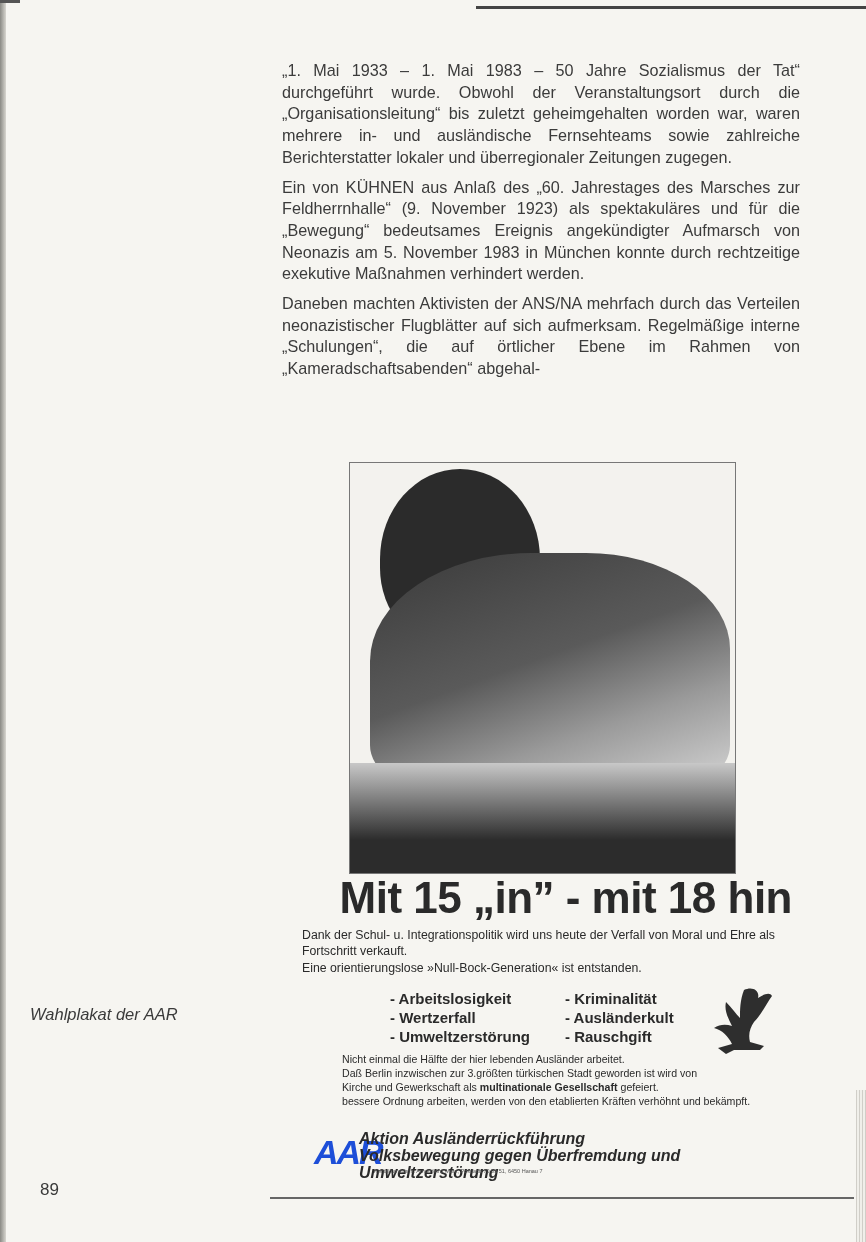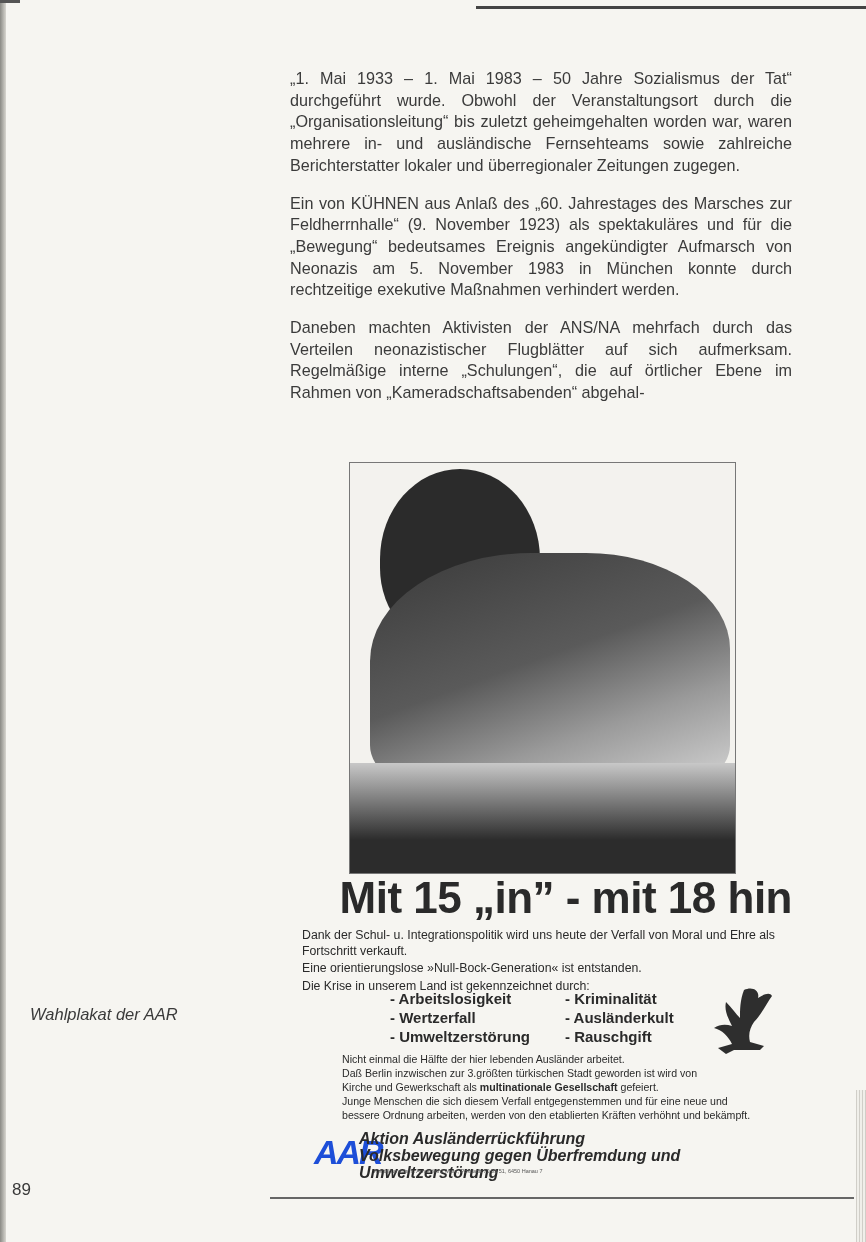--- a/index.html
+++ b/index.html
@@ -22,21 +22,21 @@
     }
     .right-edge {
       position: absolute; right: 0; top: 1090px; width: 10px; height: 152px;
       background: repeating-linear-gradient(to right, #d0cec8 0 1px, #f0efea 1px 3px);
     }
     .body-text {
       position: absolute; left: 274px; top: 52px; width: 534px;
       font-size: 16.2px; line-height: 21.7px; text-align: justify;
       color: #3b3b3b;
     }
-    .body-text p { margin: 16px; }
+    .body-text p { margin: 8px; }
     .body-text p + p { margin-top: 7px; }
     .body-text p.tight { margin-top: 0; }
     .poster {
       position: absolute; left: 292px; top: 458px; width: 500px; height: 720px;
     }
     .photo {
       position: absolute; left: 57px; top: 4px; width: 385px; height: 410px;
       border: 1px solid #777; background: #f3f2ee; overflow: hidden;
     }
     .photo-shape-a {
@@ -92,21 +92,21 @@
     }
     .bottom-rule {
       position: absolute; left: 270px; top: 1197px; width: 584px; height: 2px;
       background: #666;
     }
     .caption {
       position: absolute; left: 30px; top: 1005px; font-size: 16.5px;
       font-style: italic; color: #3a3a3a;
     }
     .page-number {
-      position: absolute; left: 12px; top: 1180px; font-size: 17px; color: #3a3a3a;
+      position: absolute; left: 40px; top: 1180px; font-size: 17px; color: #3a3a3a;
     }
   </style>
 </head>
 <body>
 
 <div class="page-edge-left"></div>
 <div class="page-edge-left-tick"></div>
 <div class="top-rule"></div>
 <div class="right-edge"></div>
 
@@ -121,21 +121,20 @@
     <div class="photo-shape-a"></div>
     <div class="photo-shape-b"></div>
     <div class="photo-shape-c"></div>
   </div>
 
   <div class="headline">Mit 15 „in” - mit 18 hin</div>
 
   <div class="poster-copy">
     <p>Dank der Schul- u. Integrationspolitik wird uns heute der Verfall von Moral und Ehre als Fortschritt verkauft.</p>
     <p>Eine orientierungslose »Null-Bock-Generation« ist entstanden.</p>
-    <p>Die Krise in unserem Land ist gekennzeichnet durch:</p>
   </div>
 
   <div class="list">
     <span>- Arbeitslosigkeit</span>
     <span>- Kriminalität</span>
     <span>- Wertzerfall</span>
     <span>- Ausländerkult</span>
     <span>- Umweltzerstörung</span>
     <span>- Rauschgift</span>
   </div>
@@ -143,21 +142,20 @@
   <div class="eagle">
     <svg width="70" height="72" viewBox="0 0 70 72">
       <path d="M40 6 C48 2 56 6 54 14 C60 10 66 8 68 12 C62 20 58 30 50 38 C46 44 44 50 46 58 L60 62 L56 66 L30 66 L22 70 L14 64 L28 60 C24 52 18 46 10 44 C16 40 22 40 28 42 C24 34 20 26 22 18 C28 24 32 30 36 34 C36 26 36 16 40 6 Z" fill="#2e2e2e"></path>
     </svg>
   </div>
 
   <div class="poster-copy2">
     <p>Nicht einmal die Hälfte der hier lebenden Ausländer arbeitet.</p>
     <p>Daß Berlin inzwischen zur 3.größten türkischen Stadt geworden ist wird von</p>
     <p><span>Kirche und Gewerkschaft als </span><b>multinationale Gesellschaft</b><span> gefeiert.</span></p>
-    <p>Junge Menschen die sich diesem Verfall entgegenstemmen und für eine neue und</p>
     <p>bessere Ordnung arbeiten, werden von den etablierten Kräften verhöhnt und bekämpft.</p>
   </div>
 
   <div class="org">
     <div class="org-logo">AAR</div>
     <div class="org-name">
       <div>Aktion Ausländerrückführung</div>
       <div>Volksbewegung gegen Überfremdung und Umweltzerstörung</div>
     </div>
     <div class="org-contact">Kontaktanschrift: Arnd-Heinz Marx, Postfach 70 03 51, 6450 Hanau 7</div>

